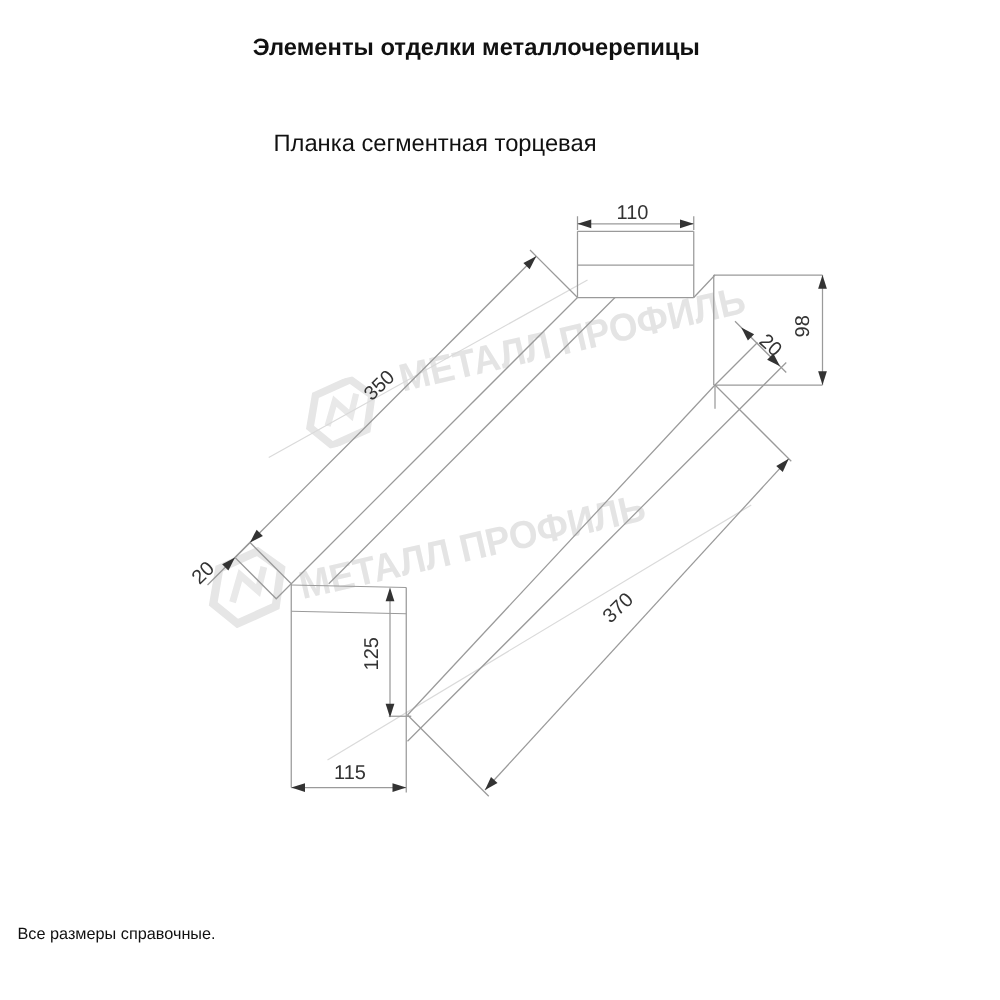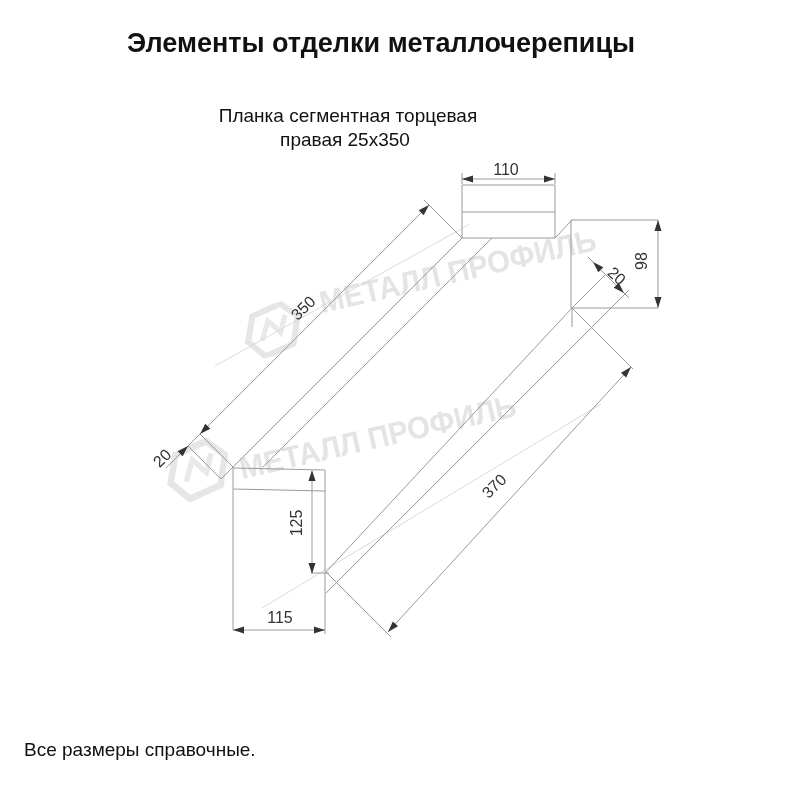--- a/index.html
+++ b/index.html
@@ -1,24 +1,24 @@
 <!DOCTYPE html>
 <html><head>
 <meta charset="utf-8">
 <style>
   html,body{margin:0;padding:0;background:#ffffff;}
   #page{position:relative;width:800px;height:800px;background:#fff;overflow:hidden;
         font-family:"Liberation Sans", sans-serif;color:#111;}
   .abs{position:absolute;}
-  #title{top:28px;left:381px;transform:translateX(-50%);font-size:27px;font-weight:bold;
+  #title{top:28px;left:381px;transform:translateX(-50%);font-size:19px;font-weight:bold;
          white-space:nowrap;z-index:3;}
   .subtitle{transform:translateX(-50%);font-size:19px;white-space:nowrap;z-index:3;}
   #subtitle1{top:105px;left:348px;}
   #subtitle2{top:129px;left:345px;}
-  .footer-line{left:24px;font-size:19px;z-index:3;white-space:nowrap;}
+  .footer-line{left:14px;font-size:13px;z-index:3;white-space:nowrap;}
   #footer1{top:739px;}
   #footer2{top:760px;}
   .wm-text{position:absolute;font-weight:bold;font-size:31px;letter-spacing:0px;
            color:#e4e4e4;white-space:nowrap;z-index:1;
            transform-origin:left top;transform:rotate(-13deg) scaleX(.95);}
   #wm1{left:316px;top:286px;}
   #wm2{left:236px;top:452px;}
   .wm-logo{position:absolute;z-index:1;transform:rotate(-13deg);}
   #logo1{left:242px;top:304px;}
   #logo2{left:164px;top:440px;}
@@ -121,17 +121,16 @@
       <path d="M312,472 V572"></path>
       <path d="M311,573 H329"></path>
       <polygon points="312,470 308.5,481 315.5,481"></polygon>
       <polygon points="312,574 308.5,563 315.5,563"></polygon>
       <text x="302" y="523" text-anchor="middle" transform="rotate(-90 302 523)">125</text>
     </g>
   </svg>
 
   <div class="abs" id="title">Элементы отделки металлочерепицы</div>
   <div class="abs subtitle" id="subtitle1">Планка сегментная торцевая</div>
-  <div class="abs subtitle" id="subtitle2">правая 25х350</div>
 
   <div class="abs footer-line" id="footer1">Все размеры справочные.</div>
 
 </div>
 
 </body></html>

